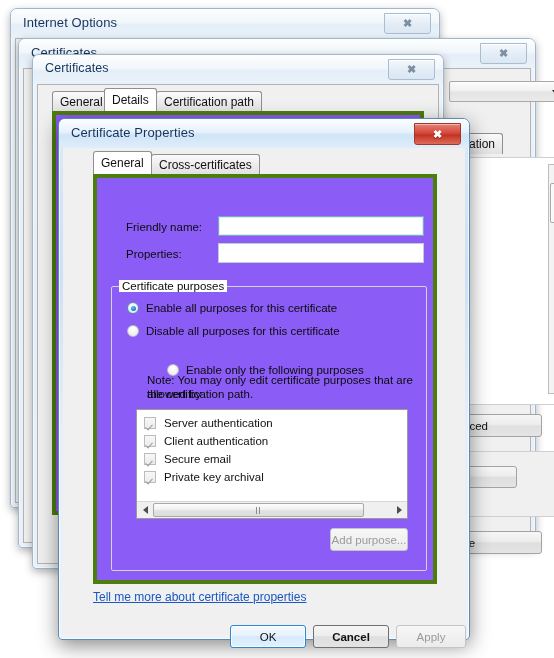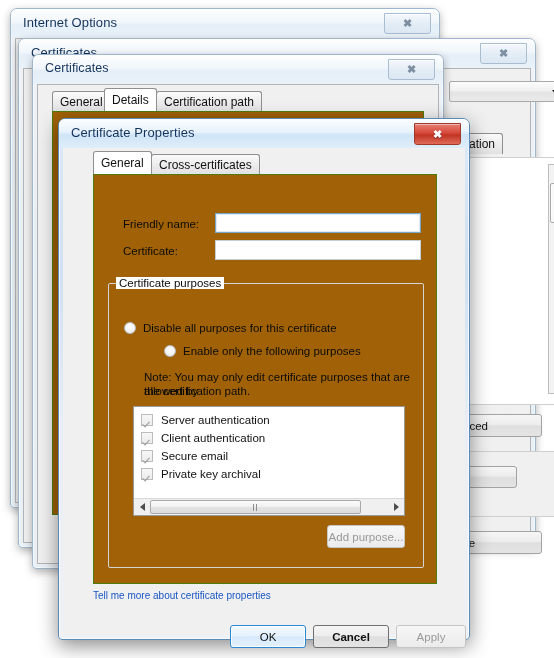--- a/index.html
+++ b/index.html
@@ -131,22 +131,22 @@
     white-space: nowrap;
   }
   .tab.sel {
     background: #ffffff;
     height: 23px;
     z-index: 3;
     border-color: #8f8f8f;
   }
   .tabpane {
     position: absolute;
-    background: #a16207;
-    border: 1px solid #4d7c0f;
+    background: #8b5cf6;
+    border: 4px solid #4d7c0f;
     box-sizing: border-box;
   }
 
   
   .lbl { position: absolute; white-space: nowrap; }
   .txtfield {
     position: absolute;
     background: #ffffff;
     box-sizing: border-box;
     border: 1px solid #c3cdd6;
@@ -312,21 +312,22 @@
   .btn.default {
     border: 1px solid #2c87d4;
     box-shadow: 0 0 0 1px rgba(255,255,255,0.9) inset;
     background: linear-gradient(to bottom, #f3f9ff 0%, #e6f2fd 45%, #d6e9fb 52%, #e3f1fe 100%);
   }
   .btn.strong { border-color: #707070; }
 
   .link {
     position: absolute;
     color: #1a56c4;
-    font-size: 10px;
+    text-decoration: underline;
+    font-size: 12px;
     white-space: nowrap;
     cursor: pointer;
   }
 
   .combo {
     position: absolute;
     box-sizing: border-box;
     border: 1px solid #a9a9a9;
     border-radius: 2px;
     background: linear-gradient(to bottom, #fcfcfc 0%, #f0f0f0 48%, #e4e4e4 52%, #eaeaea 100%);
@@ -445,31 +446,35 @@
         <div class="tab" style="left:88px; top:6px;">
           <span>Cross-certificates</span>
         </div>
       </div>
 
       <div class="tabpane" style="left:30px; top:26px; width:344px; height:410px;">
 
         <div class="lbl" style="left:29px; top:43px;">Friendly name:</div>
         <input class="txtfield focus" style="left: 121px; top: 38px; width: 206px; height: 20px; outline: none; padding: 0px 3px; font-family: &quot;Liberation Sans&quot;, sans-serif; font-size: 11.5px;" placeholder="">
 
-        <div class="lbl" style="left:29px; top:70px;">Certificate:</div>
+        <div class="lbl" style="left:29px; top:70px;">Properties:</div>
         <input class="txtfield" style="left: 121px; top: 65px; width: 206px; height: 20px; outline: none; padding: 0px 3px; font-family: &quot;Liberation Sans&quot;, sans-serif; font-size: 11.5px;" placeholder="">
 
         <div class="groupbox" style="left:14px; top:108px; width:316px; height:285px;"></div>
         <div class="group-title" style="left:22px; top:102px;">Certificate purposes</div>
 
+        <div class="radio-row" style="left:30px; top:124px;">
+          <span class="radio on"></span>
+          <span>Enable all purposes for this certificate</span>
+        </div>
         <div class="radio-row" style="left:30px; top:147px;">
           <span class="radio"></span>
           <span>Disable all purposes for this certificate</span>
         </div>
-        <div class="radio-row" style="left:30px; top:170px;padding-left:40px;">
+        <div class="radio-row" style="left:30px; top:186px;padding-left:40px;">
           <span class="radio"></span>
           <span>Enable only the following purposes</span>
         </div>
 
         <div class="note" style="left:50px; top:195px;">Note: You may only edit certificate purposes that are allowed by</div>
         <div class="note" style="left:50px; top:209px;">the certification path.</div>
 
         <div class="listbox" style="left:39px; top:231px; width:272px; height:110px;">
           <div class="chk-row" style="left:7px; top:7px;">
             <span class="chk checked"></span>

